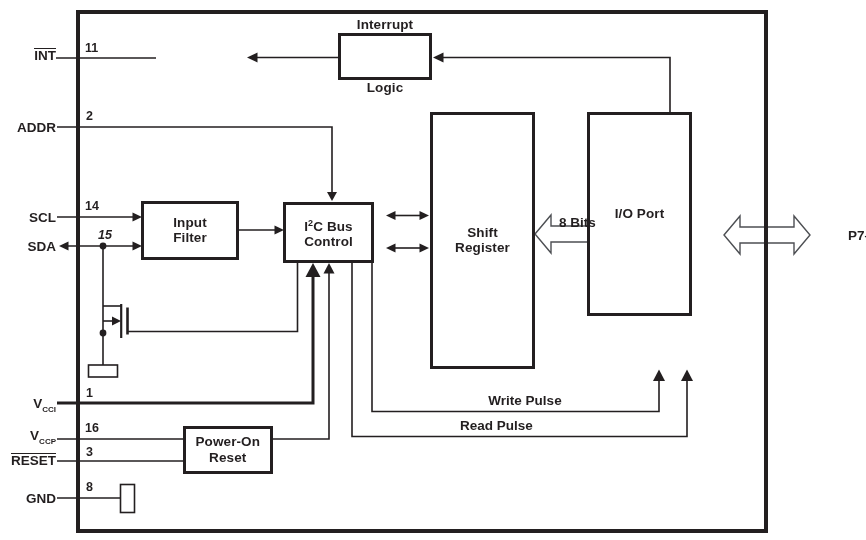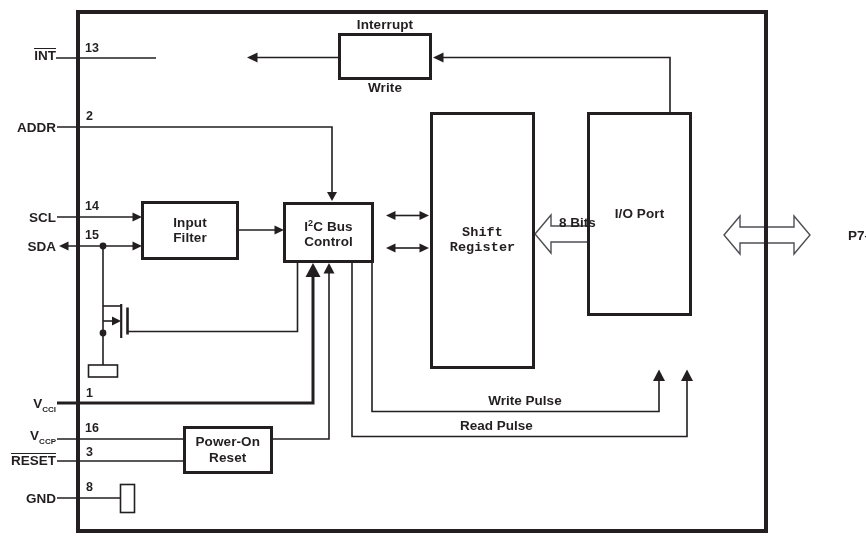--- a/index.html
+++ b/index.html
@@ -108,34 +108,34 @@
 
     <polygon points="535,234 551,215 551,226 604,226 604,215 620,234 604,253 604,242 551,242 551,253" fill="#ffffff" stroke="#4d4f53" stroke-width="1.4"></polygon>
     <polygon points="724,235 740,216 740,227 794,227 794,216 810,235 794,254 794,243 740,243 740,254" fill="#ffffff" stroke="#4d4f53" stroke-width="1.4"></polygon>
   </svg>
 
   <div id="chip-boundary"></div>
 
 
   <div class="box" style="left:338px;top:32.5px;width:94px;height:47px;gap:48px;">
     <span>Interrupt</span>
-    <span>Write</span>
+    <span>Logic</span>
   </div>
 
   <div class="box" style="left:141px;top:200.5px;width:98px;height:59px;">
     <span>Input</span>
     <span>Filter</span>
   </div>
 
   <div class="box" style="left:283px;top:202px;width:91px;height:60.5px;">
     <span><span>I</span><span class="sup">2</span><span>C Bus</span></span>
     <span>Control</span>
   </div>
 
-  <div class="box" style="left:430px;top:111.5px;width:105px;height:257px;font-family:Liberation Mono, monospace;">
+  <div class="box" style="left:430px;top:111.5px;width:105px;height:257px;">
     <span>Shift</span>
     <span>Register</span>
   </div>
 
   <div class="box" style="left:587px;top:111.5px;width:105px;height:204px;">
     <span>I/O Port</span>
   </div>
 
   <div class="box" style="left:183px;top:426px;width:89.5px;height:47.5px;">
     <span>Power-On</span>
@@ -160,24 +160,24 @@
   <div class="pin-label" style="top:420px;margin-top:8px;">
     <span>V</span><span class="sub">CCP</span>
   </div>
   <div class="pin-label" style="top:453px;">
     <span class="overline">RESET</span>
   </div>
   <div class="pin-label" style="top:491px;">
     <span>GND</span>
   </div>
 
-  <div class="pin-num" style="left:85px;top:41px;">13</div>
+  <div class="pin-num" style="left:85px;top:41px;">11</div>
   <div class="pin-num" style="left:86px;top:109px;">2</div>
   <div class="pin-num" style="left:85px;top:199px;">14</div>
-  <div class="pin-num" style="left:85px;top:227.5px;">15</div>
+  <div class="pin-num" style="left:98px;top:227.5px;font-style:italic;">15</div>
   <div class="pin-num" style="left:86px;top:385.5px;">1</div>
   <div class="pin-num" style="left:85px;top:421px;">16</div>
   <div class="pin-num" style="left:86px;top:445px;">3</div>
   <div class="pin-num" style="left:86px;top:479.5px;">8</div>
 
   <div class="free-label" style="left:545px;top:215px;width:65px;text-align:center;">8 Bits</div>
   <div class="free-label" style="left:817px;top:227.5px;padding-left:31px;">P7–P0</div>
   <div class="free-label" style="left:460px;top:393px;width:130px;text-align:center;">Write Pulse</div>
   <div class="free-label" style="left:460px;top:417.5px;width:130px;">Read Pulse</div>
 

